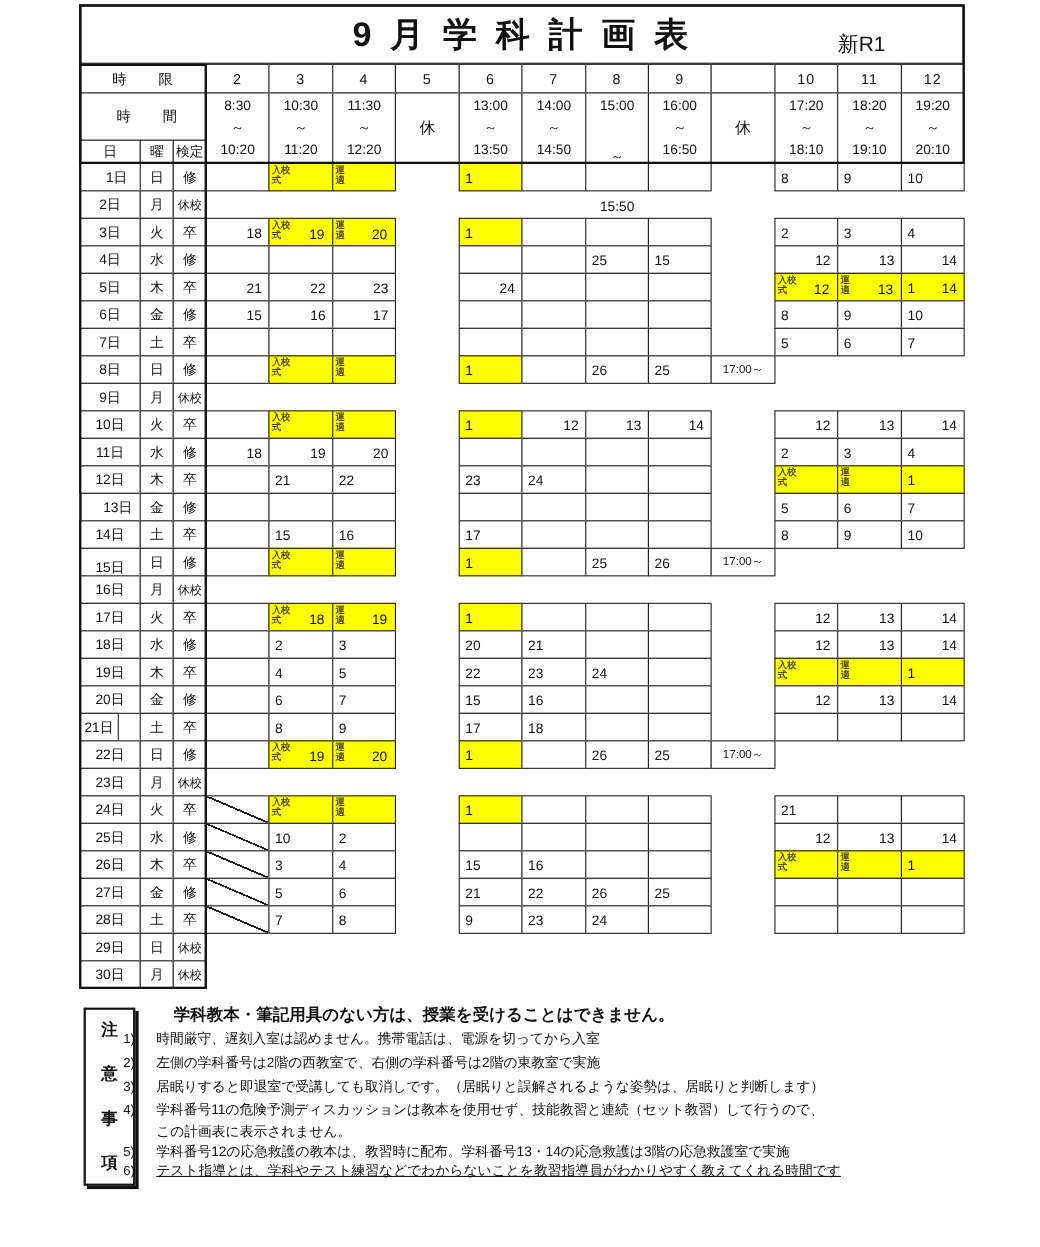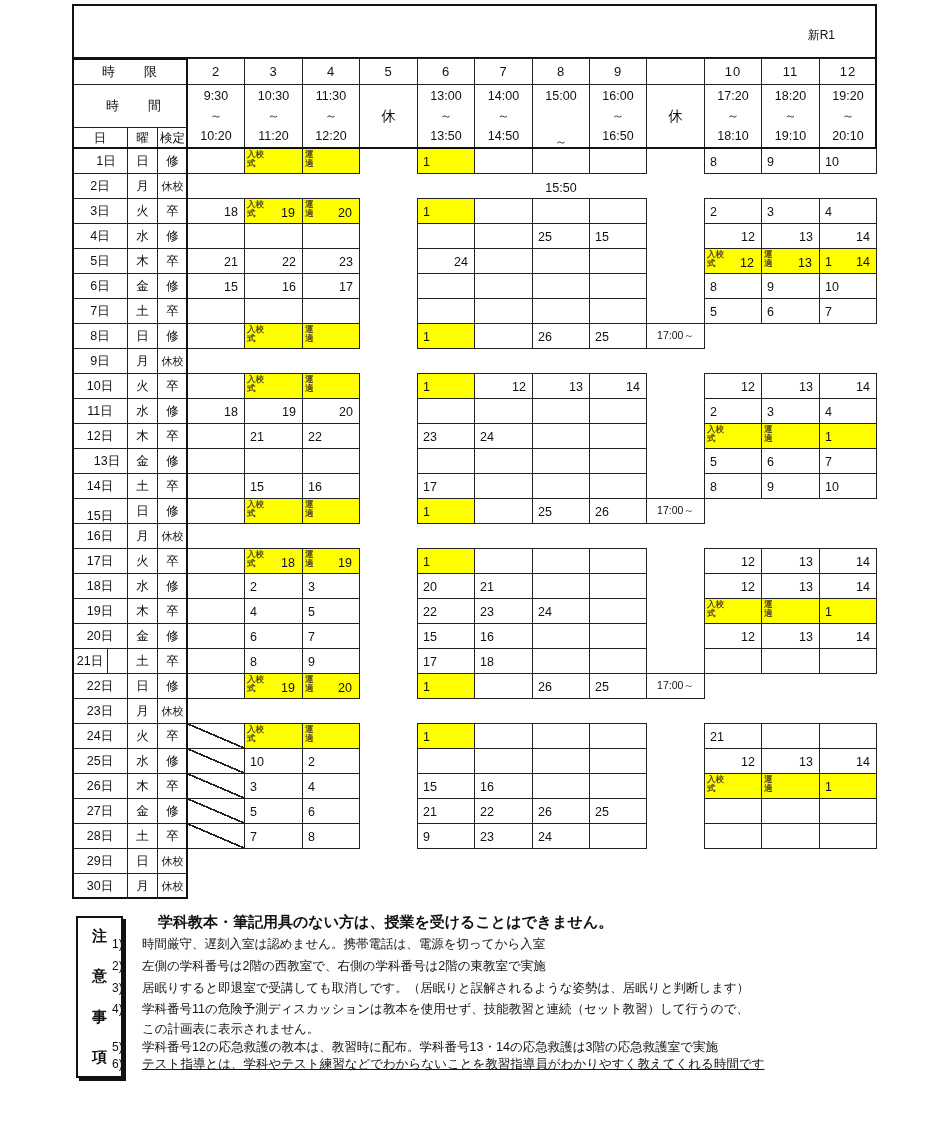--- a/index.html
+++ b/index.html
@@ -16,21 +16,21 @@
   .diag{background-image:linear-gradient(to top right,transparent calc(50% - 0.8px),
         #222 calc(50% - 0.8px),#222 calc(50% + 0.8px),transparent calc(50% + 0.8px));}
   .slab{position:absolute;top:1px;left:2px;display:flex;flex-direction:column;
         font-size:8.5px;line-height:8.5px;font-weight:bold;}
   .val{position:absolute;bottom:4px;font-size:12.5px;}
   .vl{left:5px}.vr{right:6px}.vlb{right:7px;bottom:3px;}
   .ovl{position:absolute;box-sizing:border-box;border:2px solid #111;pointer-events:none;background:transparent;}
   #title-box{position:absolute;left:72px;top:4px;width:805px;height:55px;box-sizing:border-box;
              border:2px solid #111;display:flex;align-items:center;justify-content:center;}
   #title-text{font-size:31px;font-weight:bold;letter-spacing:17px;white-space:nowrap;padding-left:14px;}
-  #revision{position:absolute;right:40px;top:21px;font-size:12px;}
+  #revision{position:absolute;right:70px;top:21px;font-size:19px;}
   #notice-box{position:absolute;left:76px;top:916px;width:47px;height:162px;box-sizing:border-box;
               border:2px solid #111;box-shadow:3px 3px 0 0 #111;display:flex;flex-direction:column;
               align-items:center;justify-content:space-between;padding:9px 0;background:#fff;}
   #notice-box span{font-size:15px;font-weight:bold;}
   #headline{position:absolute;left:158px;top:913px;font-size:15px;font-weight:bold;white-space:nowrap;}
   #notes{position:absolute;left:112px;top:936px;width:790px;}
   .note-line{position:absolute;left:0;white-space:nowrap;font-size:12.5px;}
   .note-no{display:inline-block;width:30px;font-size:12px;}
   .u{text-decoration:underline;}
   #legend-box{position:absolute;left:119px;top:1069px;width:758px;height:30px;box-sizing:border-box;
@@ -38,32 +38,33 @@
   #legend-title{display:flex;align-items:center;height:100%;padding:0 6px;border-right:1px solid #111;
                 font-size:13.5px;}
   #legend-text{margin-left:46px;font-size:13.5px;white-space:nowrap;}
 </style>
 </head>
 <body>
 
 <div id="canvas">
 
   <div id="title-box">
+    <span id="title-text">9月学科計画表</span>
     <span id="revision">新R1</span>
   </div>
 
   <div id="grid">
       <div class="cell hc" style="left: 72px; top: 58px; width: 116px; height: 27px;">時　　限</div>
       <div class="cell hc" style="left: 72px; top: 84px; width: 124px; height: 44px;">時　　間</div>
       <div class="cell lab" style="left: 72px; top: 127px; width: 56px; height: 22px;">日</div>
       <div class="cell lab" style="left: 127px; top: 127px; width: 31px; height: 22px;">曜</div>
       <div class="cell lab" style="left: 157px; top: 127px; width: 31px; height: 22px;">検定</div>
       <div class="cell hc" style="left: 187px; top: 58px; width: 58px; height: 27px;">2</div>
       <div class="cell timec" style="left: 187px; top: 84px; width: 58px; height: 65px;">
-        <span>9:30</span>
+        <span>8:30</span>
         <span>～</span>
         <span>10:20</span>
       </div>
       <div class="cell hc" style="left: 244px; top: 58px; width: 59px; height: 27px;">3</div>
       <div class="cell timec" style="left: 244px; top: 84px; width: 59px; height: 65px;">
         <span>10:30</span>
         <span>～</span>
         <span>11:20</span>
       </div>
       <div class="cell hc" style="left: 302px; top: 58px; width: 58px; height: 27px;">4</div>

